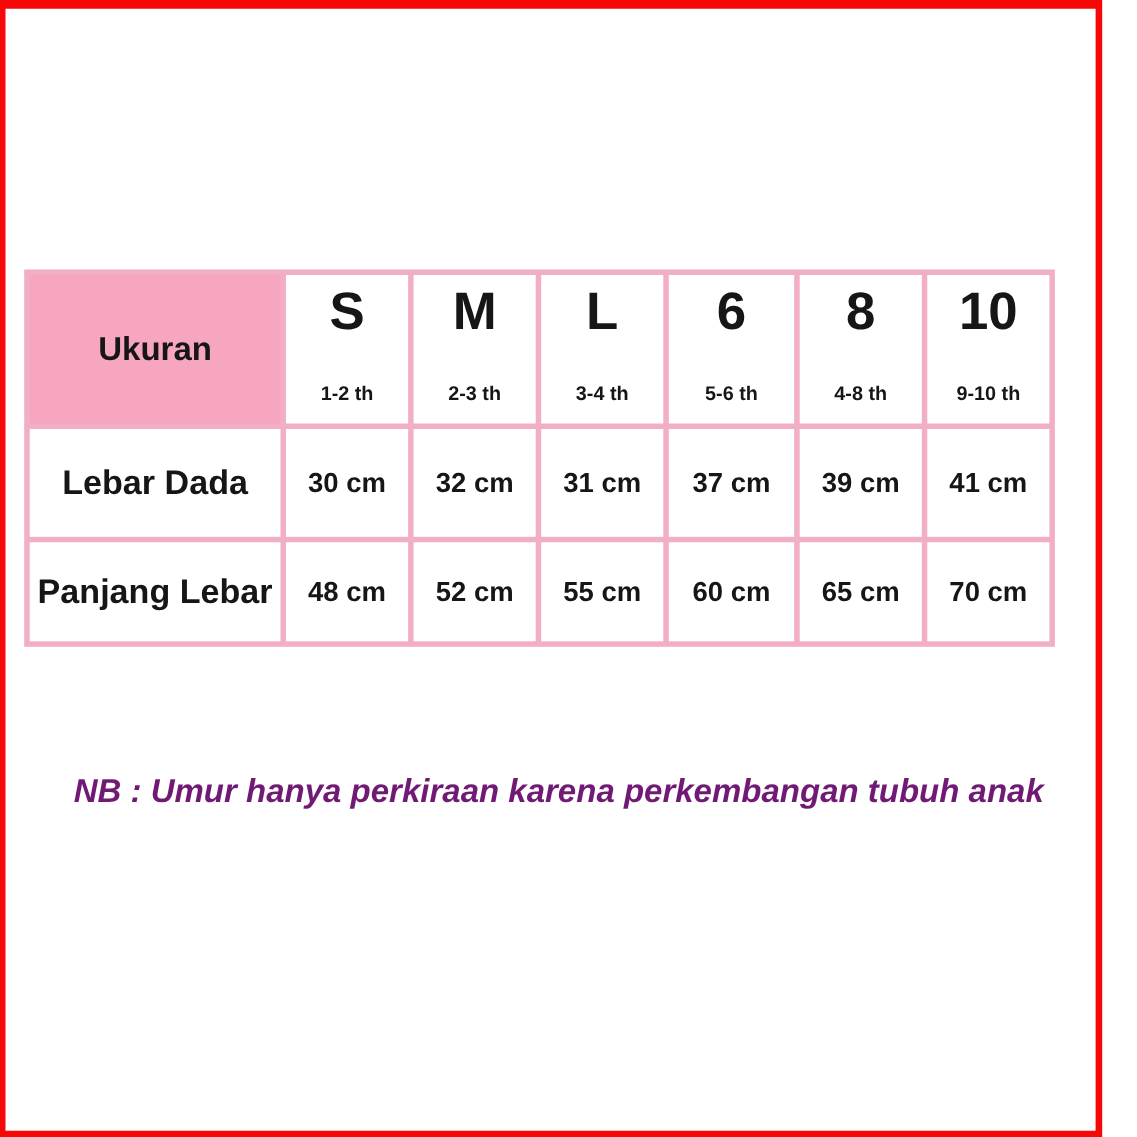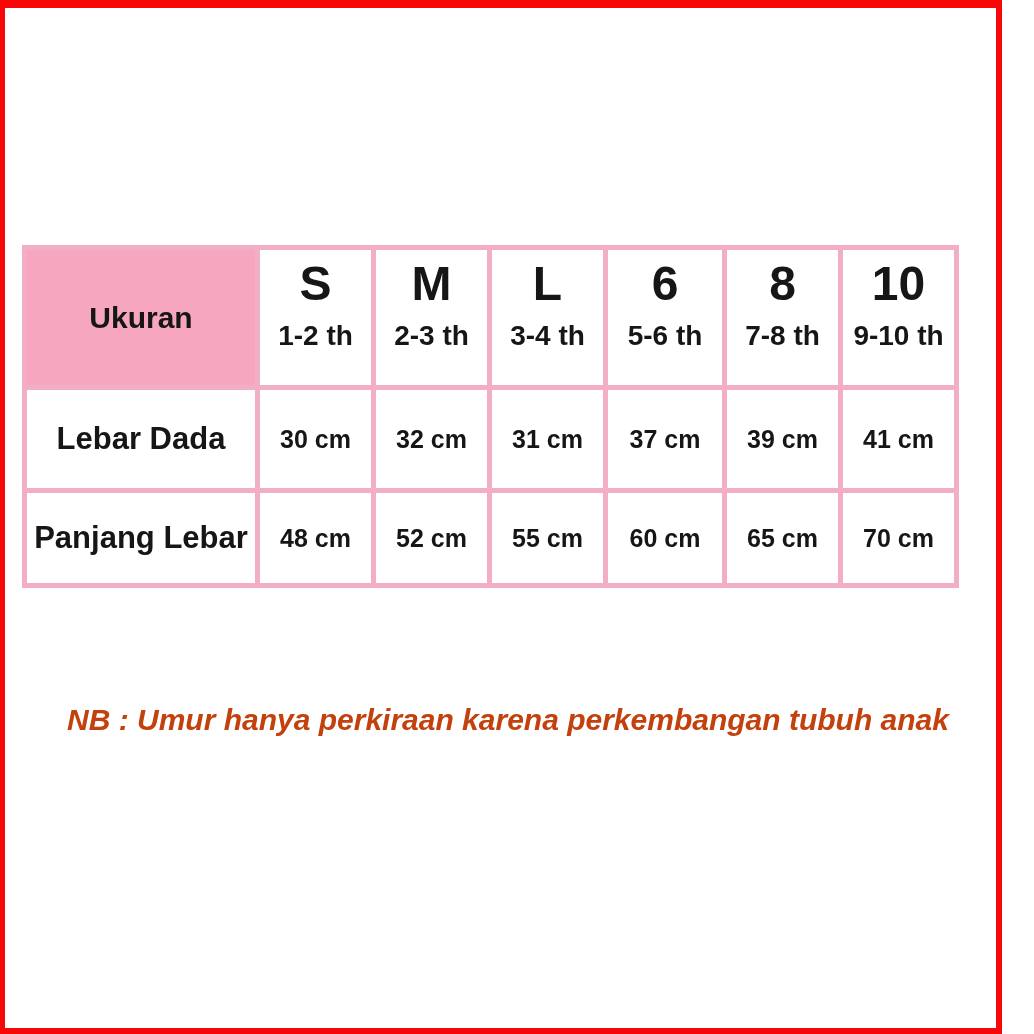--- a/index.html
+++ b/index.html
@@ -45,42 +45,42 @@
     height: 135px;
   }
   td.hcell { height: 135px; vertical-align: top; }
   .size-label {
     font-size: 48px;
     font-weight: bold;
     line-height: 64px;
     padding-top: 2px;
   }
   .age-label {
-    font-size: 28px;
+    font-size: 18px;
     font-weight: bold;
     line-height: 32px;
-    margin-top: 4px;
+    margin-top: 26px;
   }
   td.rowlabel {
     font-size: 31px;
     font-weight: bold;
     text-align: center;
   }
   td.val {
     font-size: 25px;
     font-weight: bold;
   }
   tr.r1 td { height: 98px; }
   tr.r2 td { height: 102px; }
   tr.r3 td { height: 90px; }
   .note {
     position: absolute;
     left: 62px;  
     top: 692px;  
-    color: #c2410c;
+    color: #701a75;
     font-size: 30px;
     font-weight: bold;
     font-style: italic;
     line-height: 39px;
     letter-spacing: 0px;
   }
 </style>
 </head>
 <body>
 
@@ -110,21 +110,21 @@
         <td class="hcell">
           <div class="size-label">L</div>
           <div class="age-label">3-4 th</div>
         </td>
         <td class="hcell">
           <div class="size-label">6</div>
           <div class="age-label">5-6 th</div>
         </td>
         <td class="hcell">
           <div class="size-label">8</div>
-          <div class="age-label">7-8 th</div>
+          <div class="age-label">4-8 th</div>
         </td>
         <td class="hcell">
           <div class="size-label">10</div>
           <div class="age-label">9-10 th</div>
         </td>
       </tr>
 
       <tr class="r1">
         <td class="rowlabel">Lebar Dada</td>
         <td class="val">30 cm</td>

